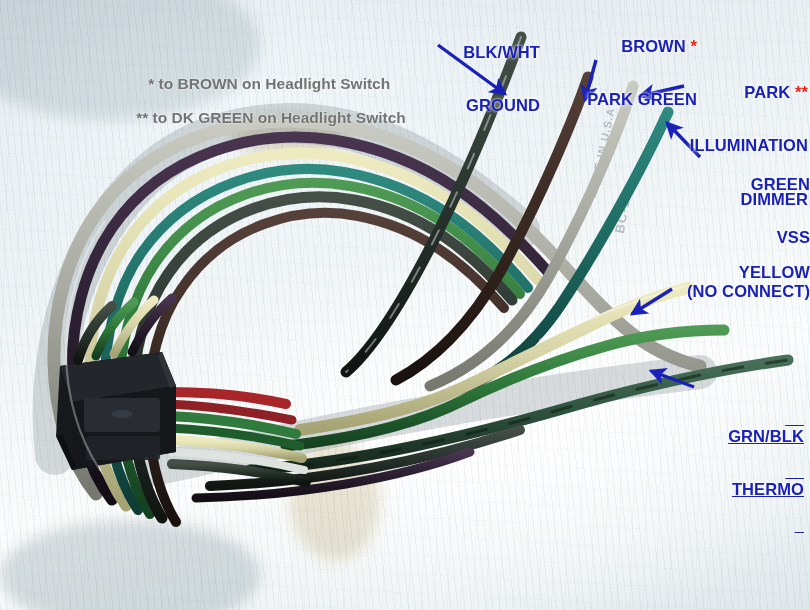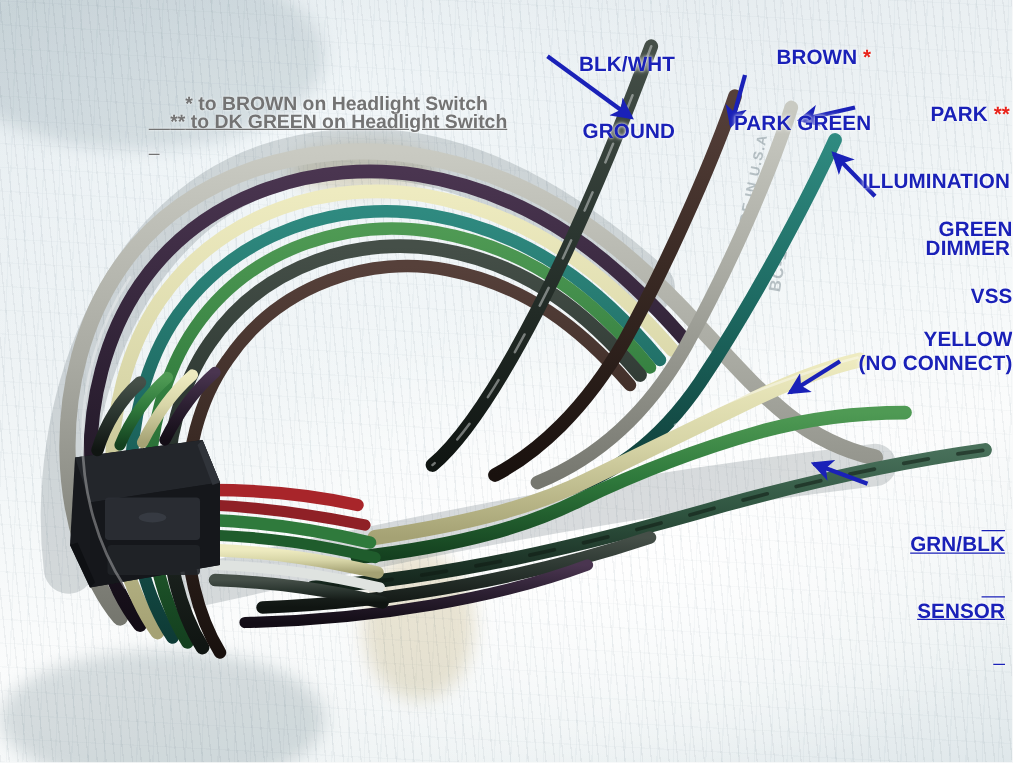--- a/index.html
+++ b/index.html
@@ -221,21 +221,21 @@
       <path d="M 684 86 L 640 96"></path>
       <path d="M 700 157 L 667 123"></path>
       <path d="M 672 289 L 632 314"></path>
       <path d="M 694 387 L 651 371"></path>
     </g>
   </svg>
 
   <div class="note" style="left:131px; top:54px;">
     <span>*</span><span> to BROWN on Headlight Switch</span>
   </div>
-  <div class="note" style="left:119px; top:68px;text-decoration:underline;">
+  <div class="note" style="left:119px; top:88px;">
     <span>**</span><span> to DK GREEN on Headlight Switch</span>
   </div>
 
   <div class="lbl" style="left:410px; top:8px; width:130px;">
     <div>BLK/WHT</div>
     <div>GROUND</div>
   </div>
 
   <div class="lbl" style="left:577px; top:2px; width:120px;">
     <div><span>BROWN </span><span class="ast">*</span></div>
@@ -253,16 +253,16 @@
     <div>VSS</div>
     <div>(NO CONNECT)</div>
   </div>
 
   <div class="lbl" style="left:660px; top:228px; width:150px;">
     <div>YELLOW</div>
   </div>
 
   <div class="lbl" style="left:672px; top:392px; width:132px;text-decoration:underline;">
     <div>GRN/BLK</div>
-    <div>SENSOR</div>
+    <div>THERMO</div>
   </div>
 
 </div>
 
 </body></html>

